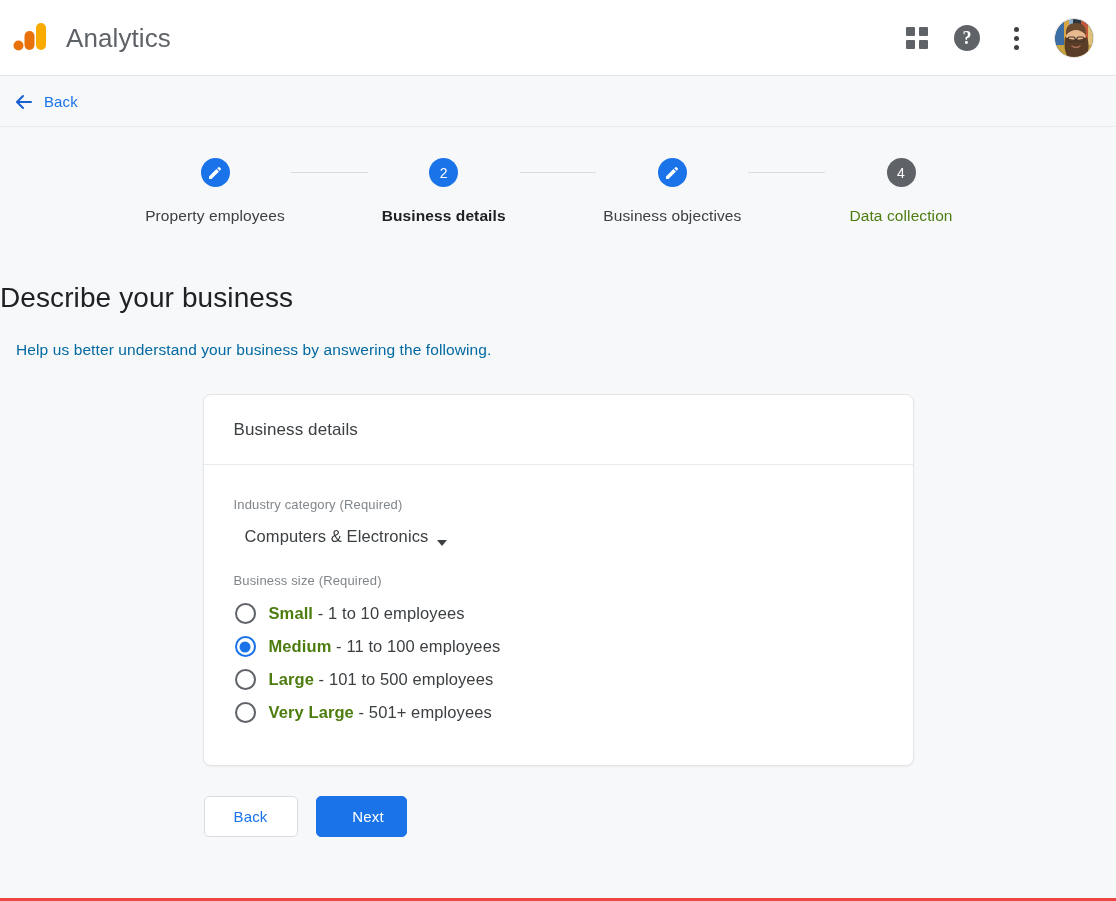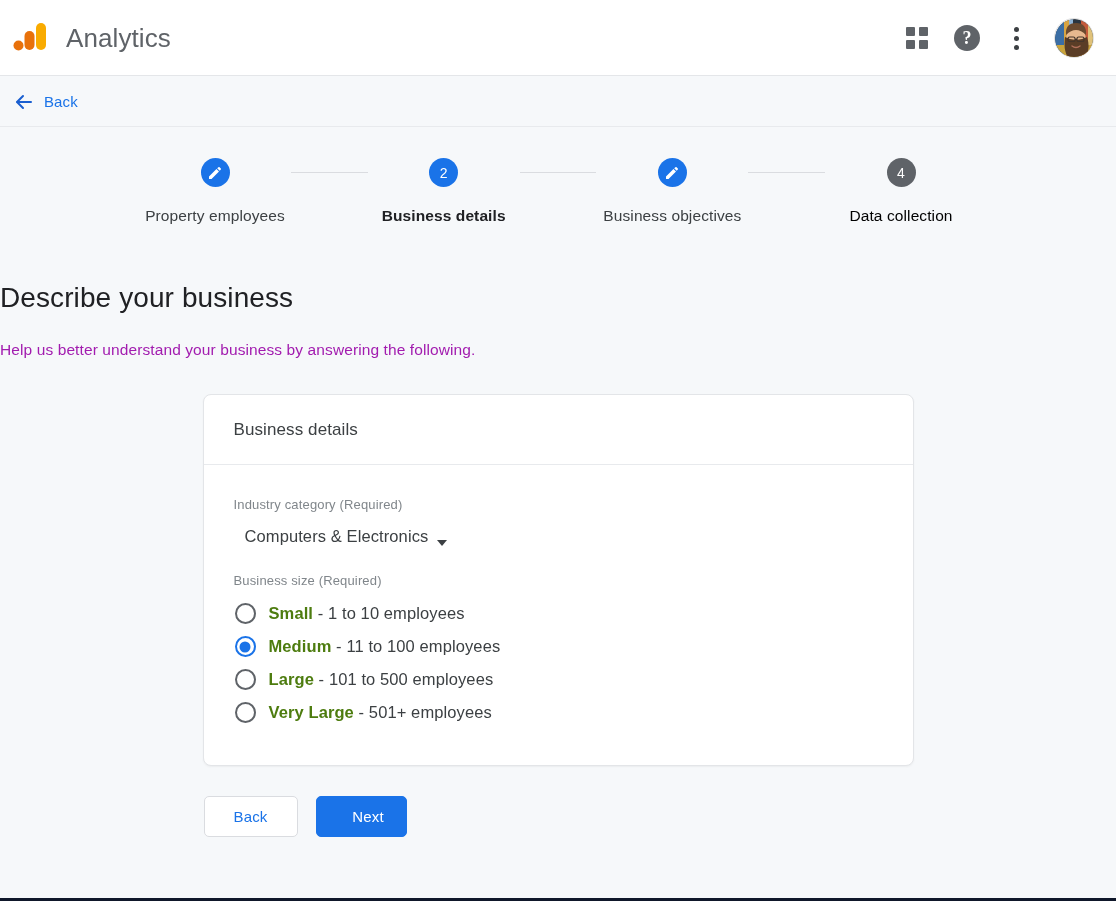--- a/index.html
+++ b/index.html
@@ -10,21 +10,21 @@
     width: 1116px; height: 901px;
     background: #f6f8fa;
     font-family: "Liberation Sans", sans-serif;
     color: #3c4043;
     overflow: hidden;
     position: relative;
   }
   .viewport {
     width: 1116px; height: 901px;
     position: relative;
-    border-bottom: 3px solid #0f172a;
+    border-bottom: 3px solid #ef4444;
     background: #f6f8fa;
   }
 
   
   .appbar {
     height: 76px;
     background: #ffffff;
     display: flex;
     align-items: center;
     padding: 0 22px 0 10px;
@@ -182,43 +182,43 @@
   .step-circle.todo { background: #5f6368; }
   .pencil-svg { width: 16px; height: 16px; display: block; }
   .step-label {
     margin-top: 20px;
     font-size: 15.5px;
     color: #3c4043;
     white-space: nowrap;
     letter-spacing: 0.1px;
   }
   .step-label.bold { font-weight: 700; color: #202124; }
-  .step-label.muted { color: #000000; }
+  .step-label.muted { color: #4d7c0f; }
   .step-connector {
     flex: 1 1 auto;
     height: 1px;
     background: #dadce0;
     margin-top: 14px;
   }
 
   
   .page-head {
     margin-top: 57px;
   }
   .page-title {
     font-size: 28px;
     font-weight: 400;
     color: #202124;
     margin: 0;
     letter-spacing: 0.1px;
   }
   .page-sub {
     font-size: 15.5px;
-    color: #a21caf;
-    margin: 27px 0 0 0;
+    color: #0369a1;
+    margin: 27px 0 0 16px;
     letter-spacing: 0.1px;
   }
 
   
   .card {
     width: 711px;
     margin: 35px auto 0 auto;
     background: #ffffff;
     border: 1px solid #e3e5e8;
     border-radius: 8px;

